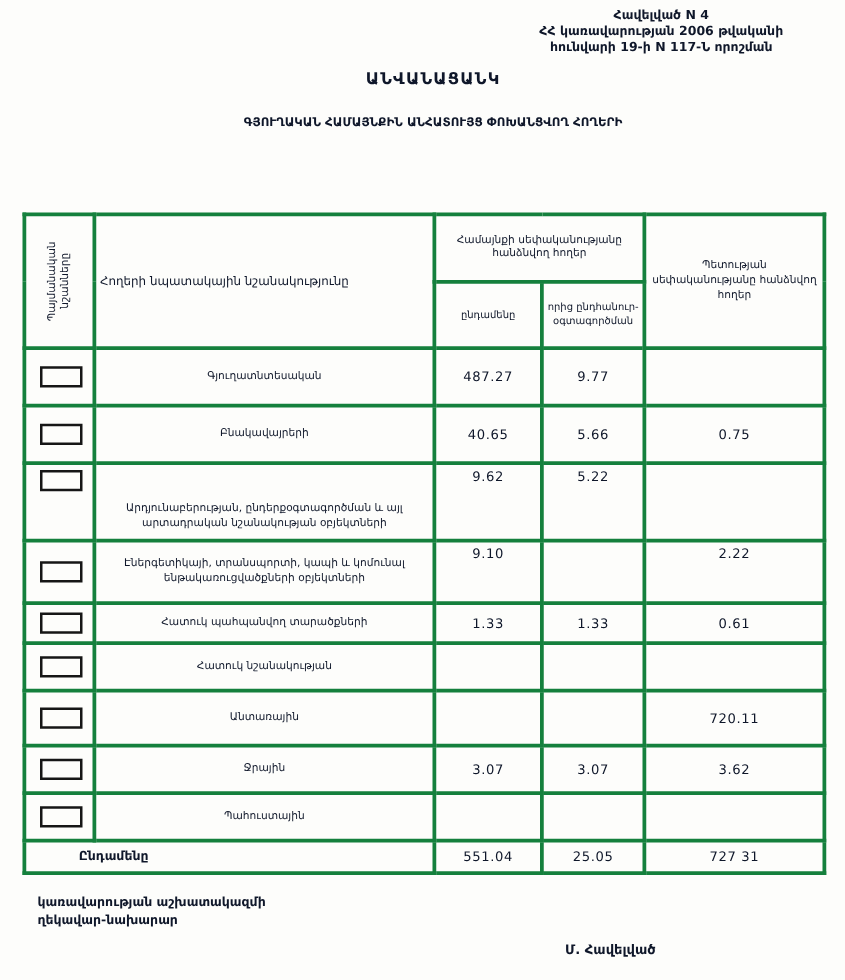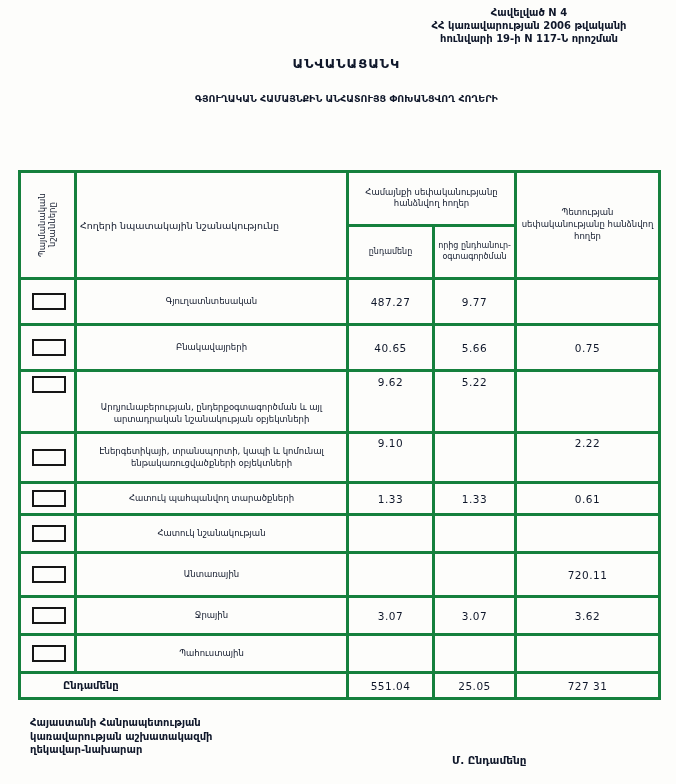--- a/index.html
+++ b/index.html
@@ -221,20 +221,19 @@
       <tr class="foot">
         <td colspan="2" class="label">Ընդամենը</td>
         <td class="num">551.04</td>
         <td class="num">25.05</td>
         <td class="num">727 31</td>
       </tr>
     </tfoot>
   </table>
 
   <div class="sig">
-    <div>Հայաստանի Հանրապետության</div>
     <div>կառավարության աշխատակազմի</div>
     <div>ղեկավար-նախարար</div>
   </div>
 
-  <div class="sig-name">Մ. Ընդամենը</div>
+  <div class="sig-name">Մ. Հավելված</div>
 
 </div>
 
 </body></html>

